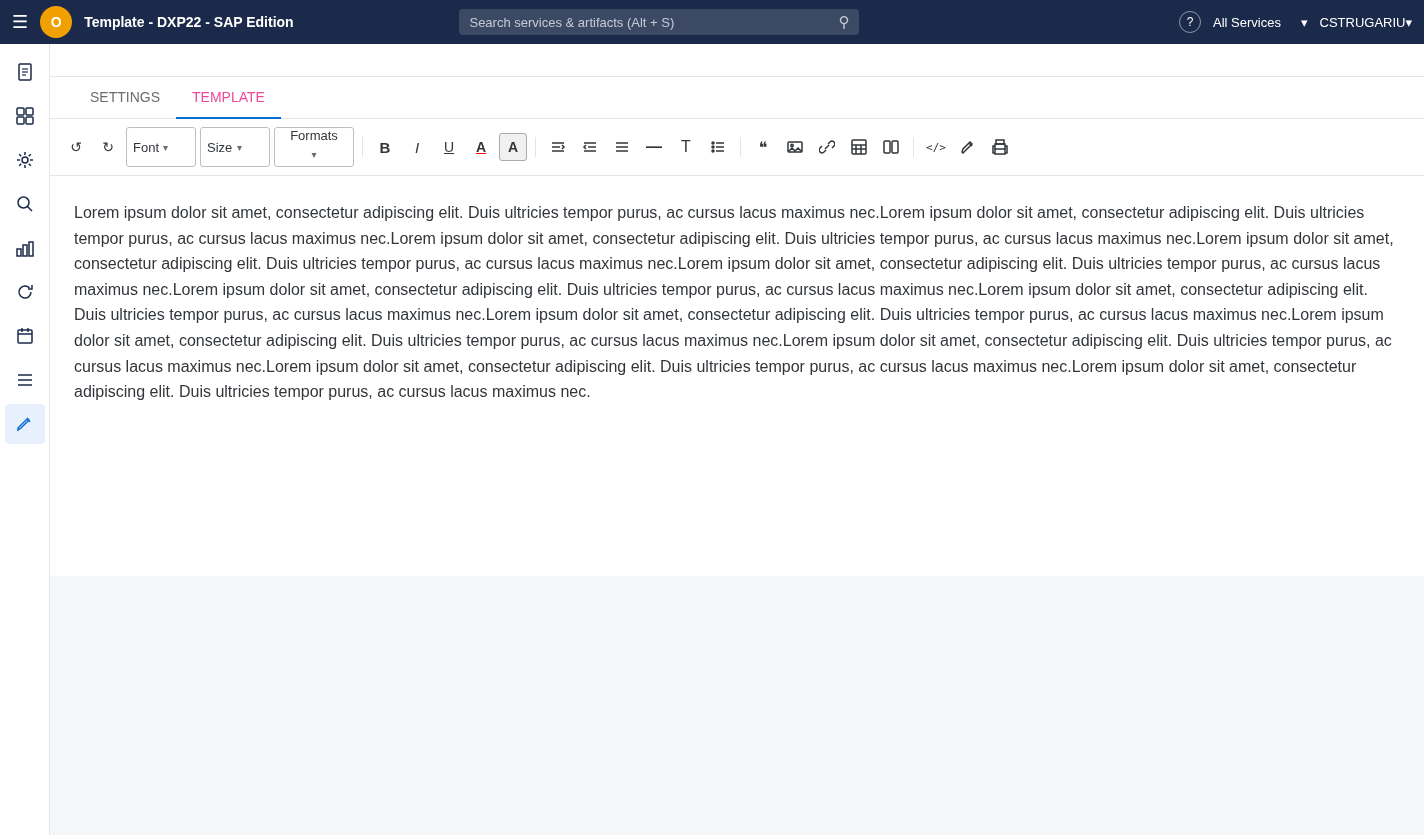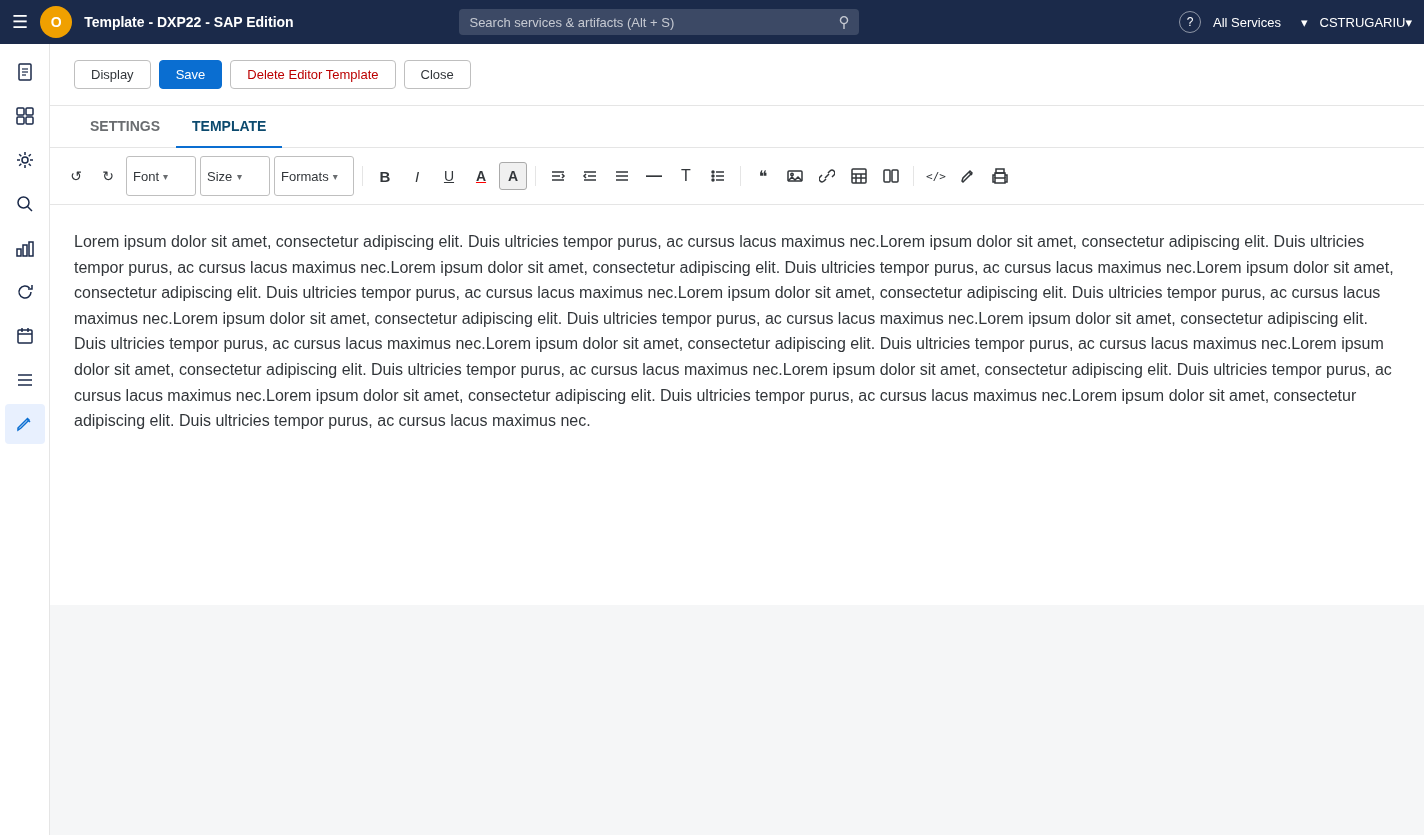--- a/index.html
+++ b/index.html
@@ -184,26 +184,25 @@
       display: flex;
       gap: 0;
     }
     .tab {
       padding: 12px 16px;
       font-size: 14px;
       cursor: pointer;
       color: #6a6d70;
       border-bottom: 2px solid transparent;
       margin-bottom: -1px;
-      font-weight: bold;
     }
     .tab.active {
-      color: #0c4a6e;
+      color: #ec4899;
       border-bottom-color: #0a6ed1;
-      font-weight: 700;
+      font-weight: 400;
     }
 
     
     .editor-container {
       background: white;
       margin: 0;
       padding: 0;
     }
 
     
@@ -360,26 +359,20 @@
       <svg viewBox="0 0 20 20" fill="none" stroke="currentColor" stroke-width="1.5">
           <path d="M3 14l1.5-1.5 8-8 1.5 1.5-8 8L3 16z"></path>
           <line x1="12" y1="5" x2="15" y2="8"></line>
         </svg>
     </div>
   </aside>
 
   <main class="main-content">
 
     <div class="page-header">
-      <div class="page-header-actions">
-        <button class="btn">Display</button>
-        <button class="btn btn-primary">Save</button>
-        <button class="btn btn-danger">Delete Editor Template</button>
-        <button class="btn">Close</button>
-      </div>
     </div>
 
     <div class="tabs-container">
       <div class="tab">SETTINGS</div>
       <div class="tab active">TEMPLATE</div>
     </div>
 
     <div class="editor-container">
 
       <div class="editor-toolbar">
@@ -391,21 +384,21 @@
         <div class="toolbar-select">
           <span>Font</span>
           <span class="chevron">▾</span>
         </div>
 
         <div class="toolbar-select">
           <span>Size</span>
           <span class="chevron">▾</span>
         </div>
 
-        <div class="toolbar-select" style="min-width:80px;">
+        <div class="toolbar-select" style="min-width:80px;flex-direction:column;">
           <span>Formats</span>
           <span class="chevron">▾</span>
         </div>
 
         <div class="toolbar-separator"></div>
 
         <button class="toolbar-btn tb-bold" title="Bold">B</button>
 
         <button class="toolbar-btn tb-italic" title="Italic">I</button>
 

